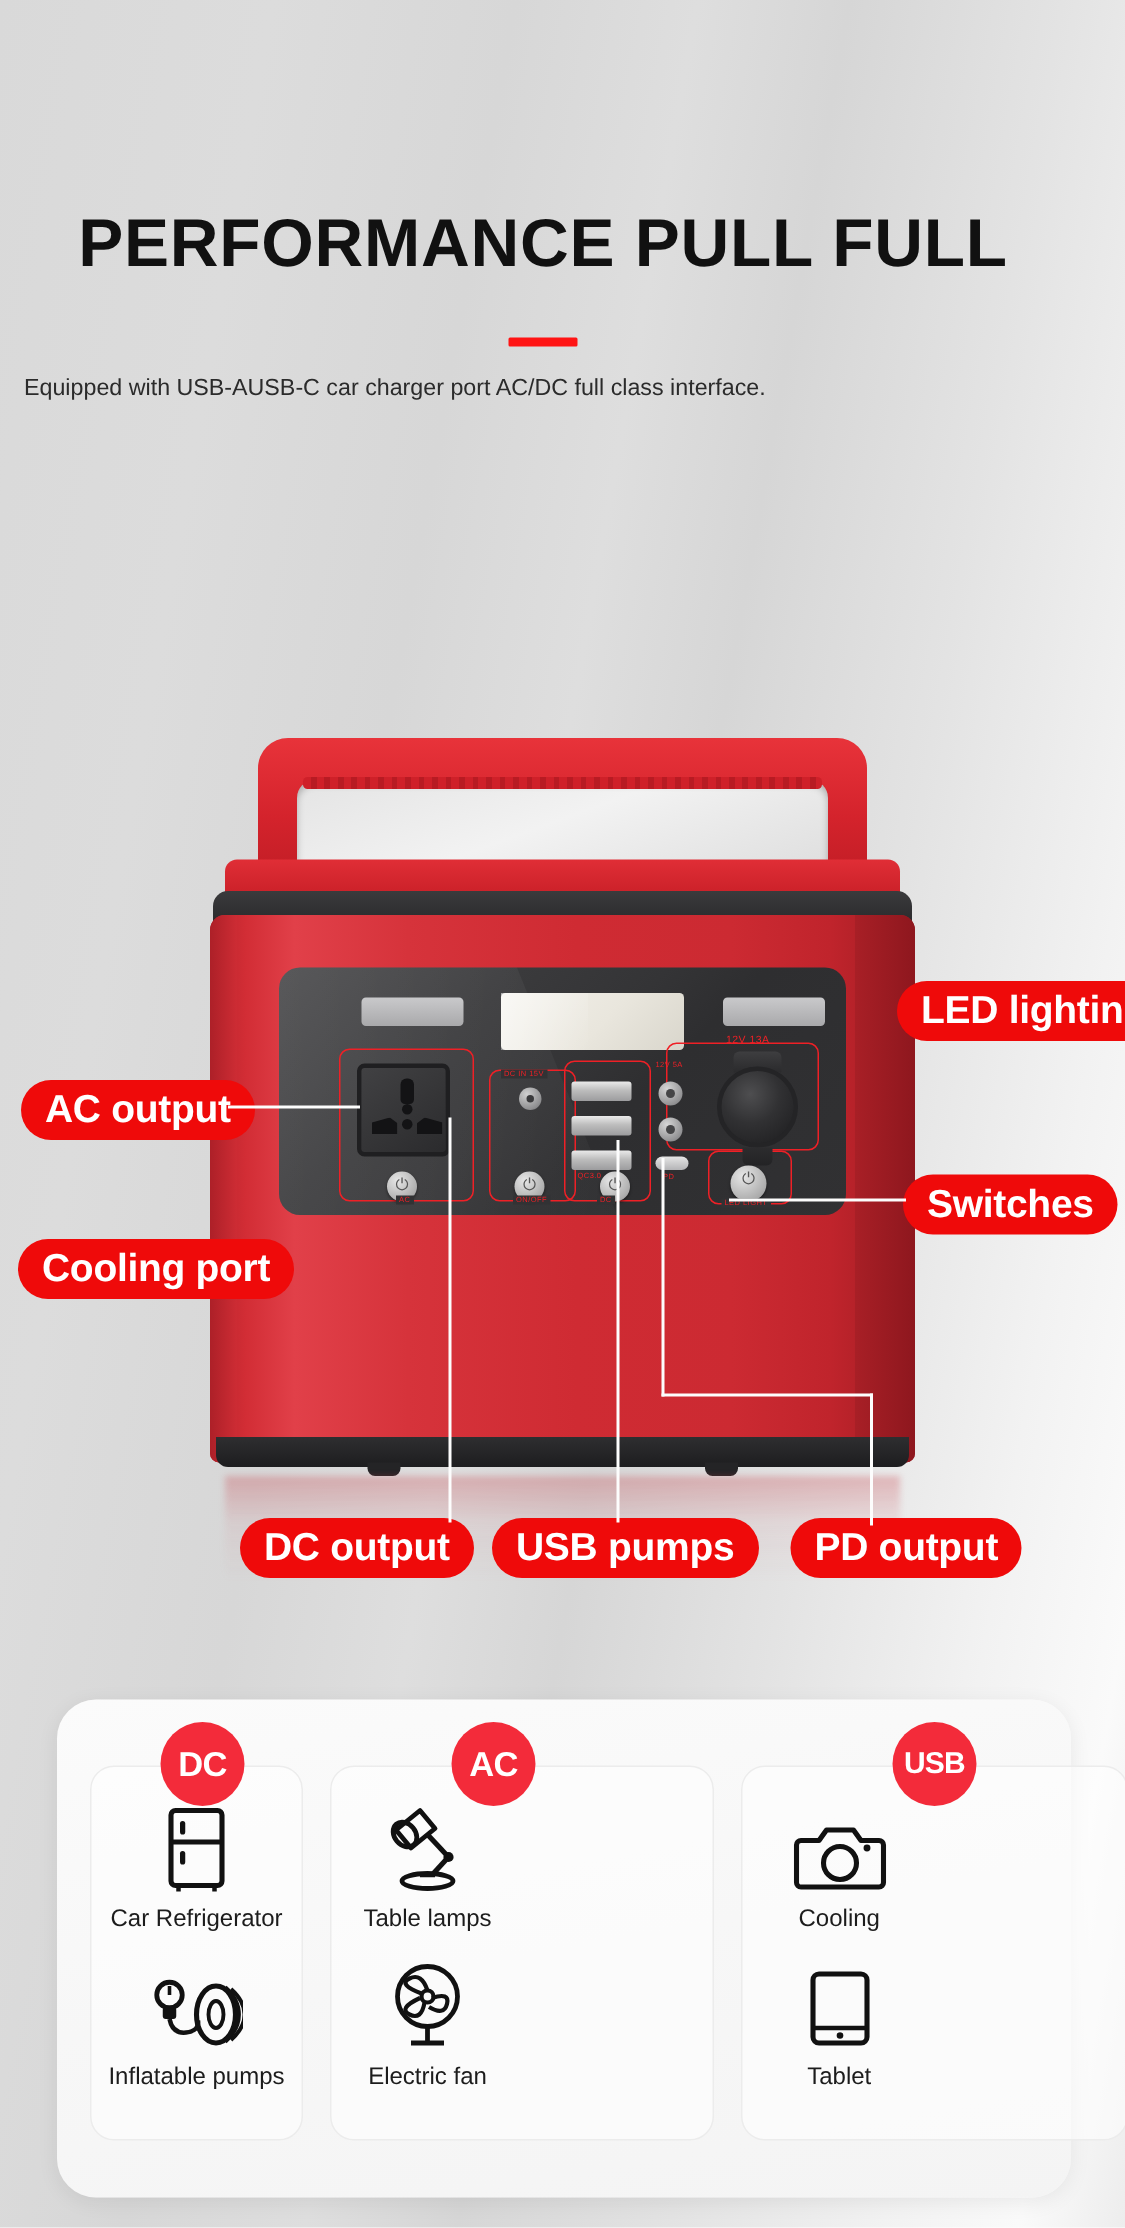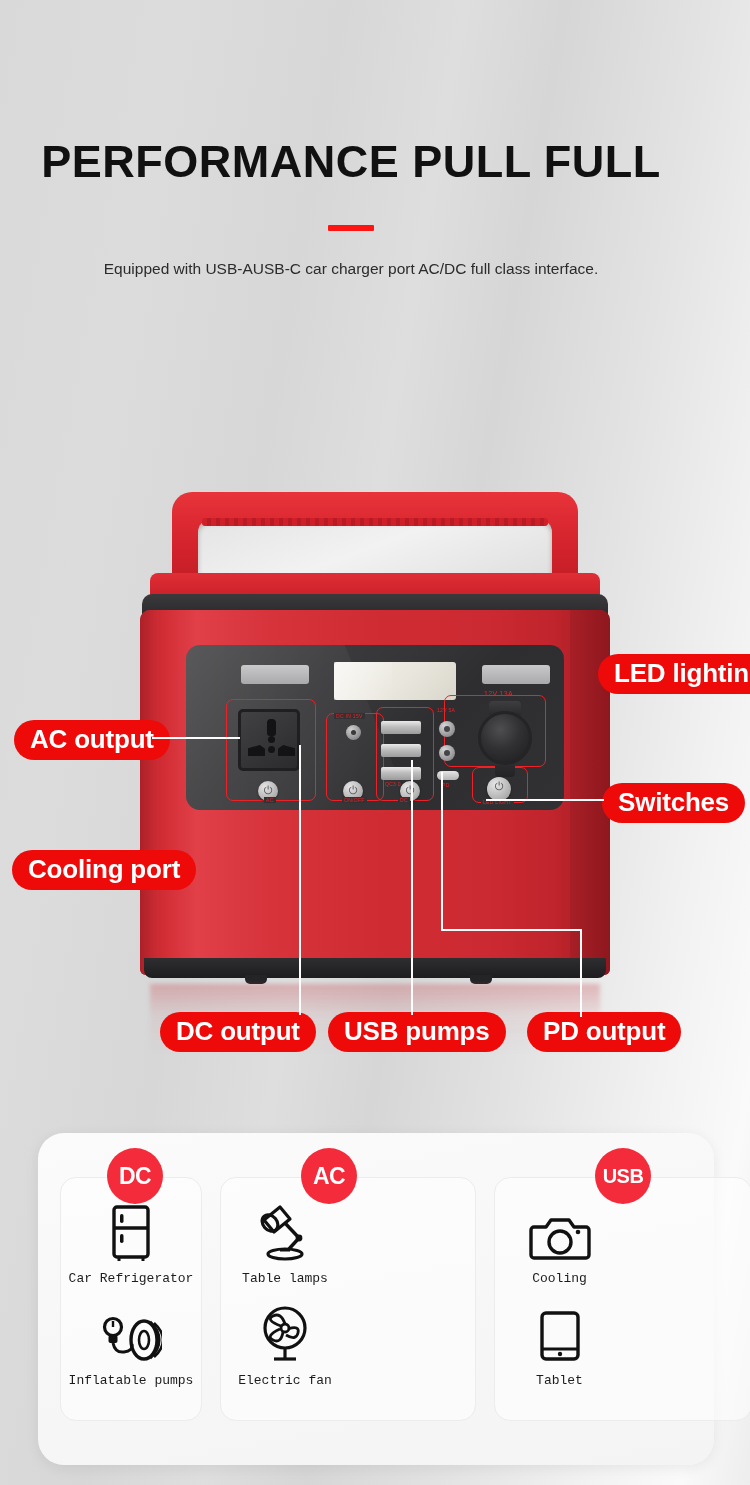--- a/index.html
+++ b/index.html
@@ -7,21 +7,21 @@
   body {
     font-family:"Liberation Sans", sans-serif;
     position:relative;
     overflow:hidden;
     background:
       linear-gradient(100deg,
         #d9d9d9 0%, #dcdcdc 18%, #d7d7d7 34%, #dedede 46%,
         #d6d6d6 56%, #e3e3e3 70%, #f2f2f2 84%, #fafafa 93%, #ededed 100%);
   }
   
-  .hero { position:absolute; left:5px; top:0; width:692px; }
+  .hero { position:absolute; left:16px; top:0; width:692px; }
   .title {
     text-align:center;
     font-size:45px;
     font-weight:bold;
     letter-spacing:0.5px;
     color:#111;
     margin-top:138px;
     line-height:1.05;
   }
   .subtitle {
@@ -30,24 +30,23 @@
     font-weight:bold;
     color:#1a1a1a;
     margin-top:27px;
     letter-spacing:-0.2px;
   }
   .rule {
     width:46px; height:6px; background:#ff1414;
     margin:40px auto 0; border-radius:1px;
   }
   .desc {
-    text-align:center;
     font-size:15.5px;
     color:#2b2b2b;
-    margin-top:30px;
+    margin-top:20px;
     line-height:1.0;
   }
   .desc .l2 { display:block; margin-top:22px; }
 
   .handle {
     position:absolute; left:172px; top:492px;
     width:406px; height:96px;
     background:linear-gradient(180deg,#e8333a 0%,#d4232c 55%,#c01d25 100%);
     border-radius:20px 20px 6px 6px;
   }
@@ -252,21 +251,21 @@
   }
   .g-dc  .gbadge { left:46px; }
   .g-ac  .gbadge { left:80px; }
   .g-usb .gbadge { left:100px; font-size:20px; }
   .grid { display:flex; flex-wrap:wrap; }
   .g-dc  .grid .cell { width:142px; }
   .g-ac  .grid .cell { width:128px; }
   .g-usb .grid .cell { width:129px; }
   .cell { display:flex; flex-direction:column; align-items:center; margin-bottom:16px; }
   .cell .ic { height:62px; display:flex; align-items:flex-end; justify-content:center; }
-  .cell .cap { font-size:13px; color:#1c1c1c; margin-top:9px;font-family:Liberation Mono, monospace; }
+  .cell .cap { font-size:16px; color:#1c1c1c; margin-top:9px; }
   svg { display:block; }
 </style>
 </head>
 <body>
 
 <div class="hero">
   <div class="title">PERFORMANCE PULL FULL</div>
   <div class="rule"></div>
   <div class="desc">
     <span>Equipped with USB-AUSB-C car charger port AC/DC full class interface.</span>
@@ -346,21 +345,21 @@
 <div>
 
   <div class="badge" style="left:598px; top:654px;">LED lighting</div>
 
   <div class="badge" style="left:14px; top:720px;">AC output</div>
   <div class="line" style="left:152px; top:737px; width:88px; height:2px;"></div>
 
   <div class="badge" style="left:602px; top:783px;">Switches</div>
   <div class="line" style="left:486px; top:799px; width:118px; height:2px;"></div>
 
-  <div class="badge" style="left:12px; top:850px;">Cooling port</div>
+  <div class="badge" style="left:12px; top:826px;">Cooling port</div>
 
   <div class="badge" style="left:160px; top:1012px;">DC output</div>
   <div class="line" style="left:299px; top:745px; width:2px; height:270px;"></div>
 
   <div class="badge" style="left:328px; top:1012px;">USB pumps</div>
   <div class="line" style="left:411px; top:760px; width:2px; height:255px;"></div>
 
   <div class="badge" style="left:527px; top:1012px;">PD output</div>
   <div class="line" style="left:441px; top:772px; width:2px; height:159px;"></div>
   <div class="line" style="left:441px; top:929px; width:141px; height:2px;"></div>

